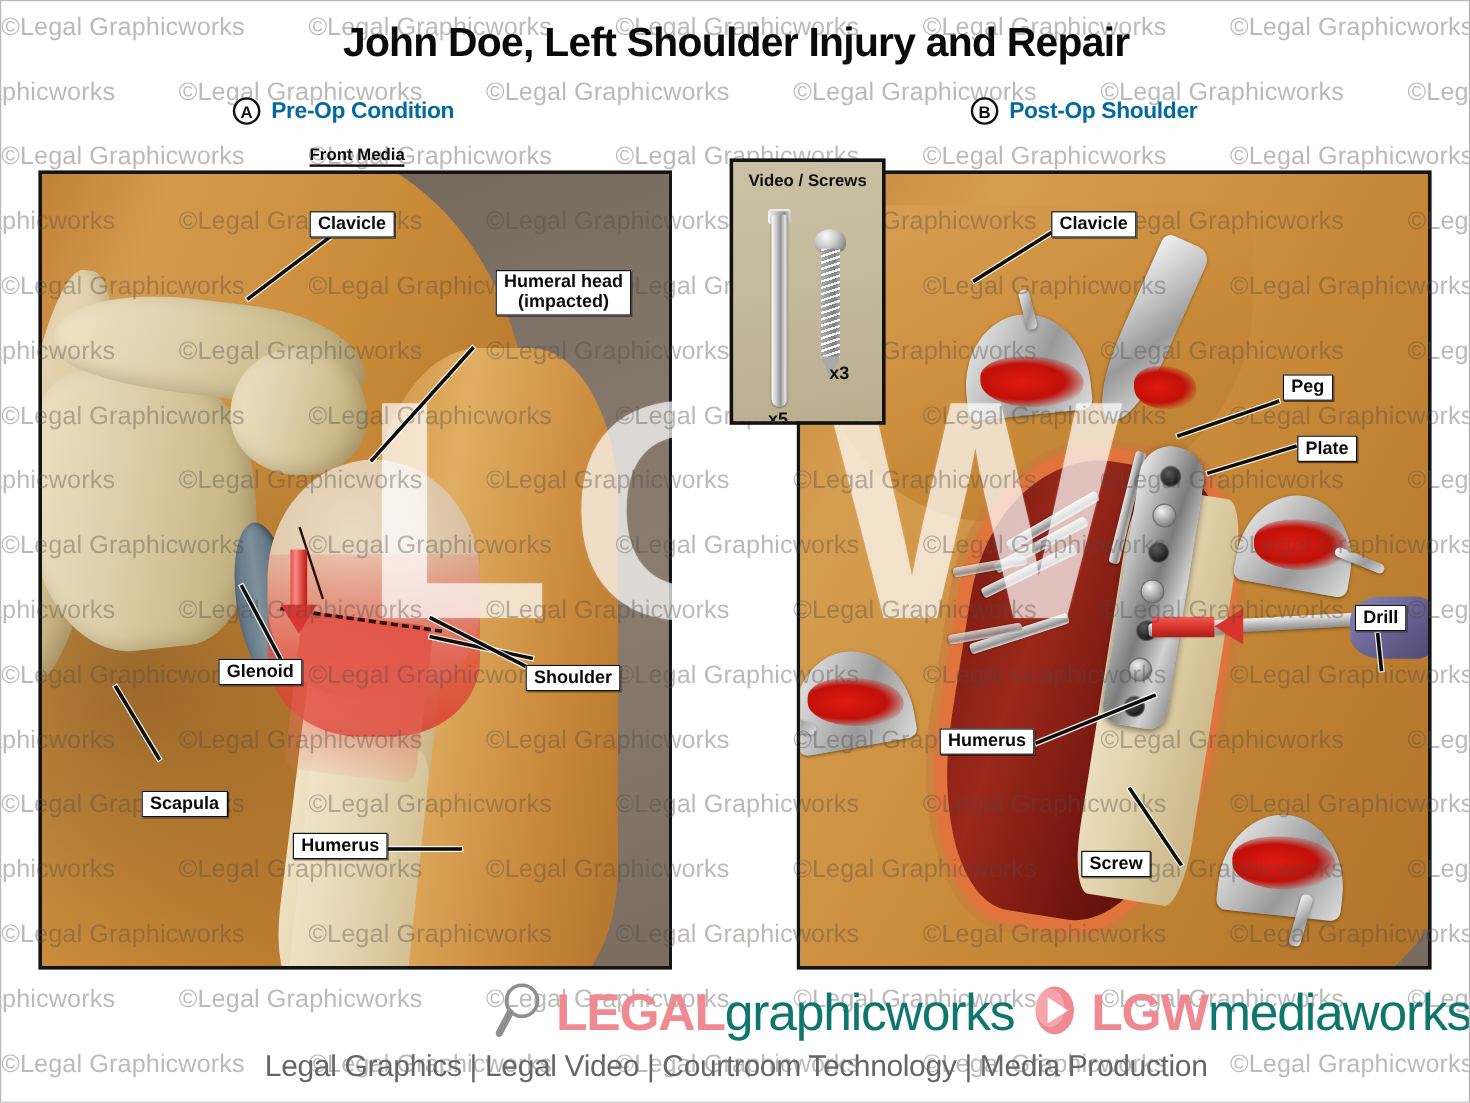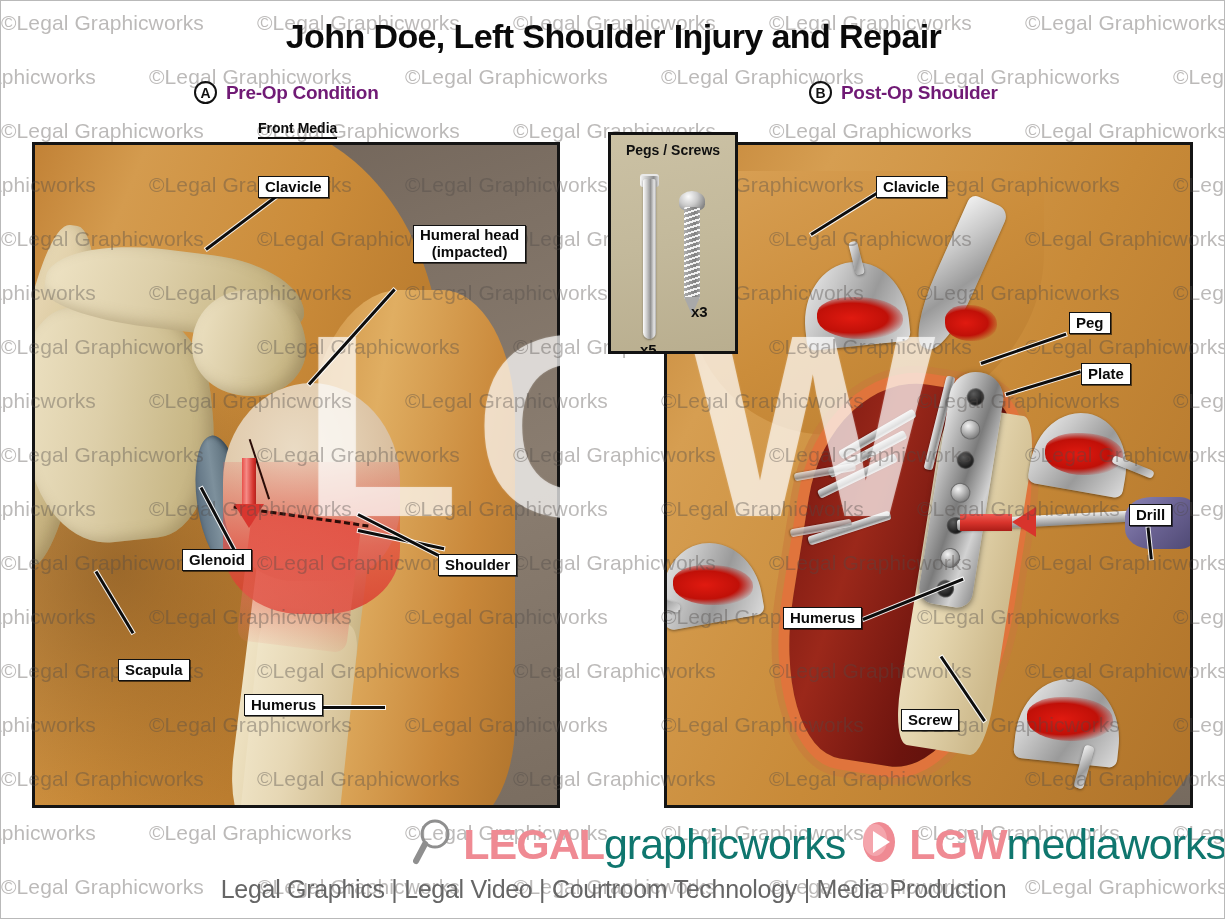--- a/index.html
+++ b/index.html
@@ -67,21 +67,21 @@
   .panel-head.a { left:193px; }
   .panel-head.b { left:808px; }
   .marker {
     width:23px; height:23px; border:2px solid #111;
     border-radius:50%;
     display:flex; align-items:center; justify-content:center;
     font-size:14px; font-weight:700; color:#111;
     background:transparent;
   }
   .panel-head-label {
-    font-size:19px; font-weight:700; color:#701a75;
+    font-size:19px; font-weight:700; color:#0369a1;
     letter-spacing:-0.3px;
   }
   .view-label {
     position:absolute; left:257px; top:119px;
     font-size:14px; font-weight:700; color:#0d0d0d;
     border-bottom:2px solid #0d0d0d;
     padding-bottom:1px;
     z-index:50;
   }
 
@@ -494,21 +494,21 @@
 
     <div class="arrow-left" style="left:345px; top:362px;">
       <div class="stem"></div>
       <div class="tip"></div>
     </div>
   </div>
 
   <div class="wm-big">LGW</div>
 
   <div id="inset">
-    <div id="inset-title">Pegs / Screws</div>
+    <div id="inset-title">Video / Screws</div>
     <div class="inset-peg-head"></div>
     <div class="inset-peg"></div>
     <div class="inset-screw-head"></div>
     <div class="inset-screw"></div>
     <div class="inset-screw-tip"></div>
     <div class="inset-count" id="inset-count-screw">x3</div>
     <div class="inset-count" id="inset-count-peg">x5</div>
   </div>
 
   <div class="wm-layer" id="wm-layer">

